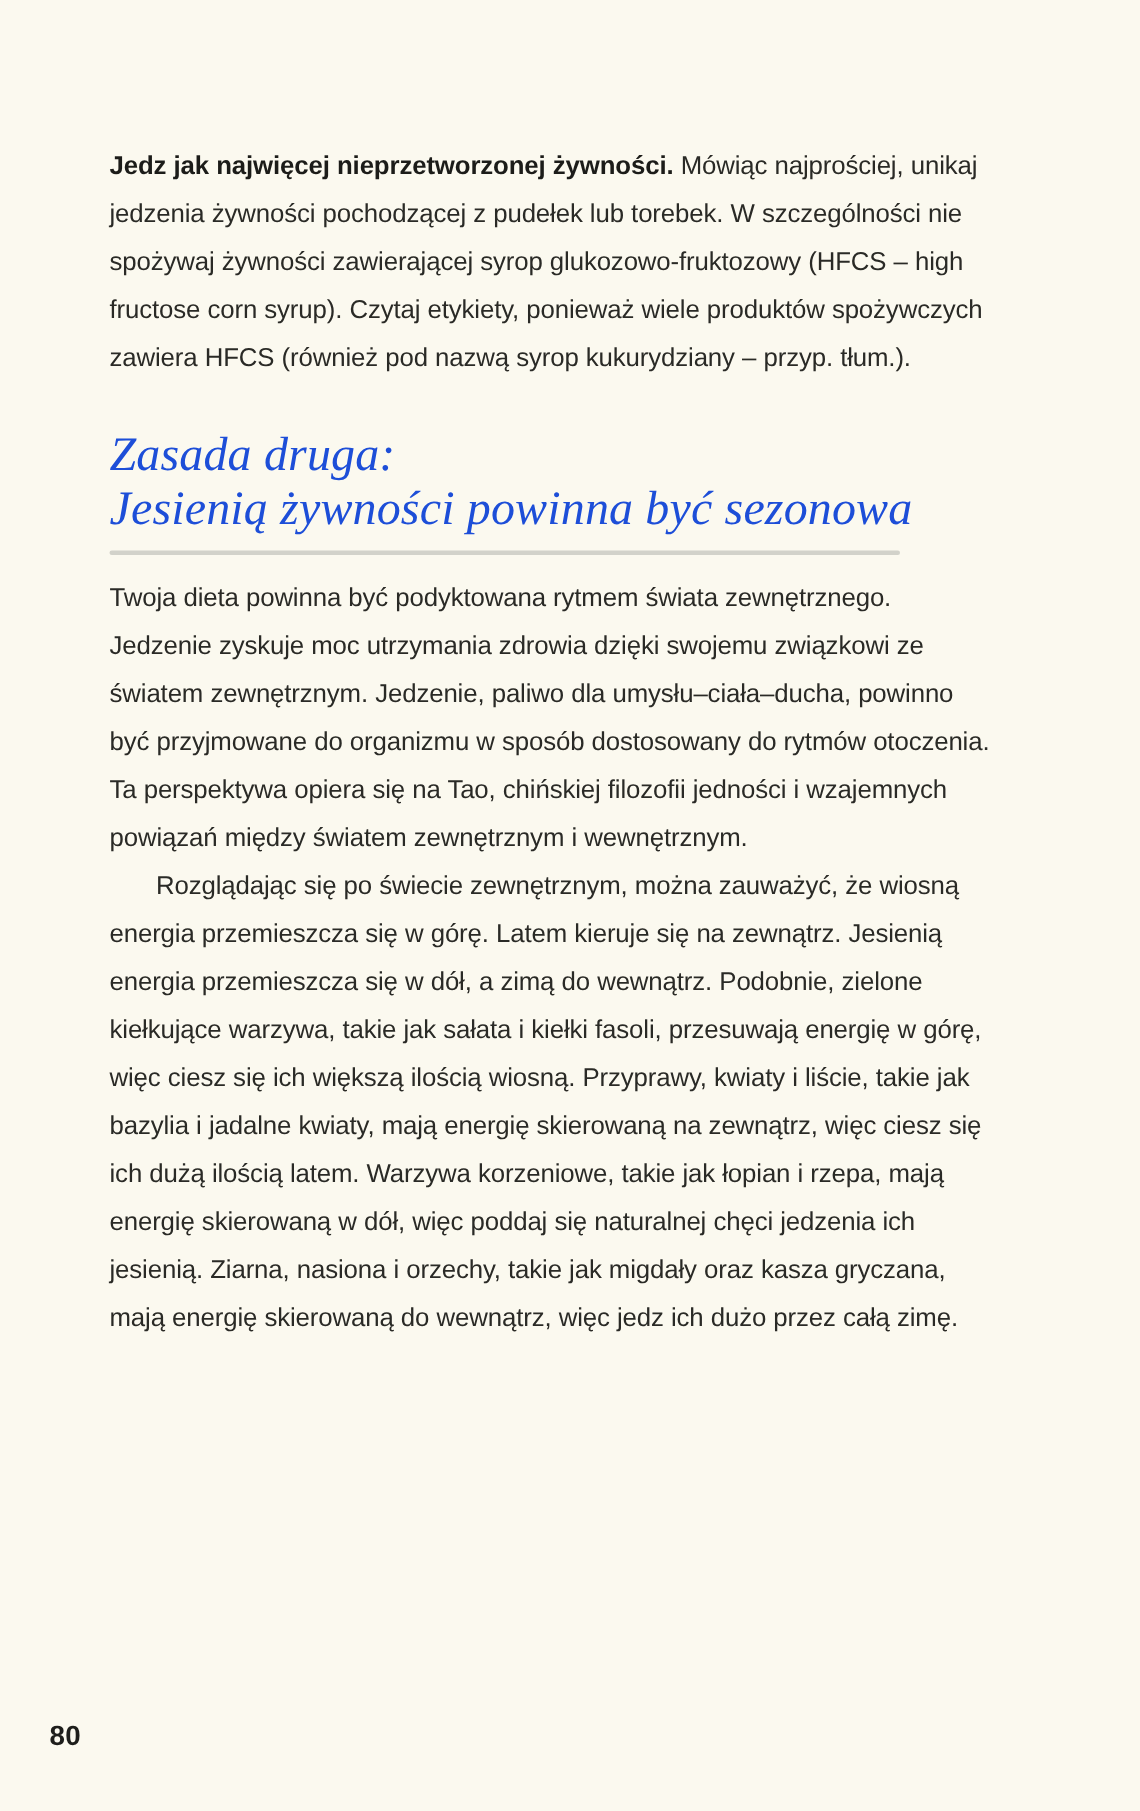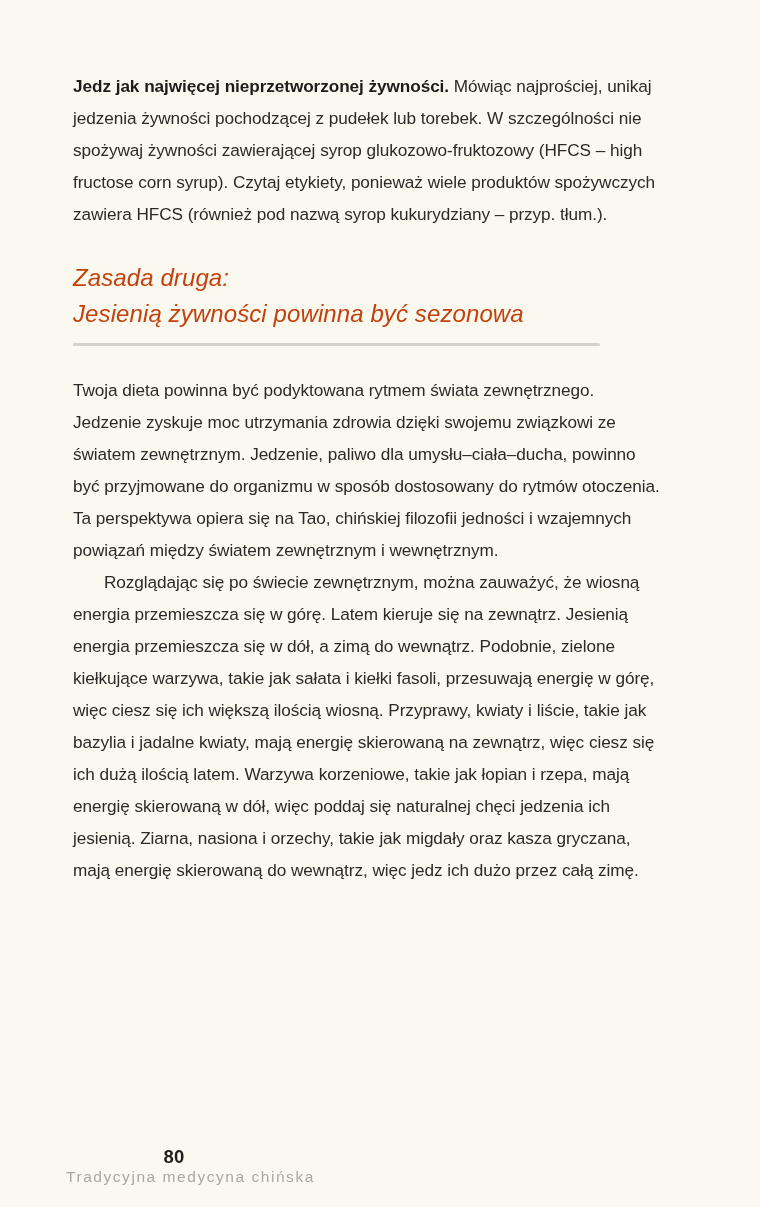--- a/index.html
+++ b/index.html
@@ -48,65 +48,64 @@
     font-size: 17.2px;
     line-height: 32px;
     color: #2a2a26;
     letter-spacing: -0.08px;
     margin: 0;
     text-align: left;
     word-spacing: 0.1px;
   }
 
   #par-intro {
-    padding-top: 70px;
+    padding-top: 94px;
   }
 
   .lead-in {
     font-weight: bold;
     color: #1c1c19;
   }
 
   
   #section-heading {
     margin-top: 30px;
     width: 527px;
   }
 
   .heading-line {
-    font-family: Liberation Sans, sans-serif;
+    font-family: Liberation Serif, serif;
     font-style: italic;
-    font-size: 24px;
+    font-size: 32px;
     line-height: 36px;
-    color: #c2410c;
+    color: #1d4ed8;
     letter-spacing: 0.1px;
     white-space: nowrap;
   }
 
   #heading-rule {
     margin-top: 11px;
     width: 527px;
     height: 3px;
     background: #d2d2ca;
     border-radius: 2px;
   }
 
   
-  #par-one   { margin-top: 28px; }
+  #par-one   { margin-top: 12px; }
   .indented  { text-indent: 31px; }
 
   
   #footer {
     position: absolute;
     left: 33px;
     top: 1146px;
     z-index: 2;
     display: flex;
-    align-items: center;
-    flex-direction: column;
+    align-items: flex-start;
   }
 
   #page-number {
     font-family: "Liberation Sans", sans-serif;
     font-weight: bold;
     font-size: 18.5px;
     color: #1e1e1b;
     letter-spacing: 0.2px;
   }
 
@@ -193,16 +192,15 @@
 
     <p class="body-par" id="par-one">Twoja dieta powinna być podyktowana rytmem świata zewnętrznego. Jedzenie zyskuje moc utrzymania zdrowia dzięki swojemu związkowi ze światem zewnętrznym. Jedzenie, paliwo dla umysłu–ciała–ducha, powinno być przyjmowane do organizmu w sposób dostosowany do rytmów otoczenia. Ta perspektywa opiera się na Tao, chińskiej filozofii jedności i wzajemnych powiązań między światem zewnętrznym i wewnętrznym.</p>
 
     <p class="body-par indented">Rozglądając się po świecie zewnętrznym, można zauważyć, że wiosną energia przemieszcza się w górę. Latem kieruje się na zewnątrz. Jesienią energia przemieszcza się w dół, a zimą do wewnątrz. Podobnie, zielone kiełkujące warzywa, takie jak sałata i kiełki fasoli, przesuwają energię w górę, więc ciesz się ich większą ilością wiosną. Przyprawy, kwiaty i liście, takie jak bazylia i jadalne kwiaty, mają energię skierowaną na zewnątrz, więc ciesz się ich dużą ilością latem. Warzywa korzeniowe, takie jak łopian i rzepa, mają energię skierowaną w dół, więc poddaj się naturalnej chęci jedzenia ich jesienią. Ziarna, nasiona i orzechy, takie jak migdały oraz kasza gryczana, mają energię skierowaną do wewnątrz, więc jedz ich dużo przez całą zimę.</p>
 
 
   </div>
 
   <div id="footer">
     <span id="page-number">80</span>
-    <span id="running-title">Tradycyjna medycyna chińska</span>
   </div>
 
 </div>
 
 </body></html>

